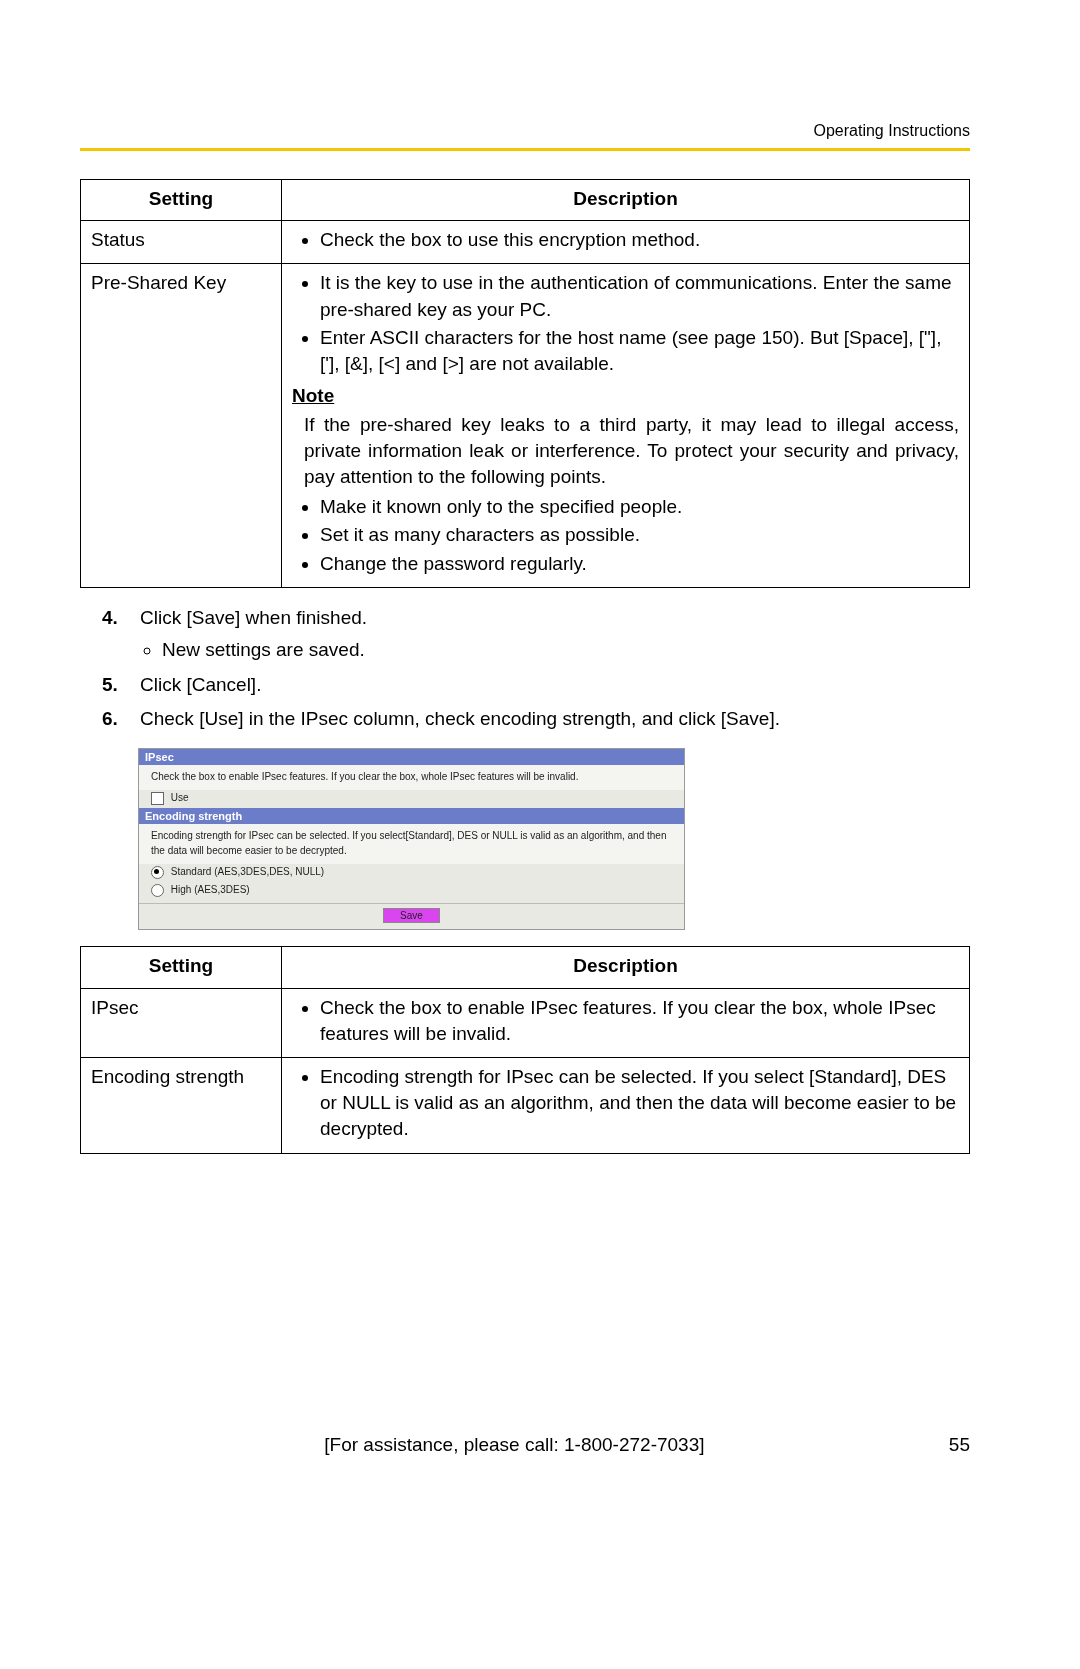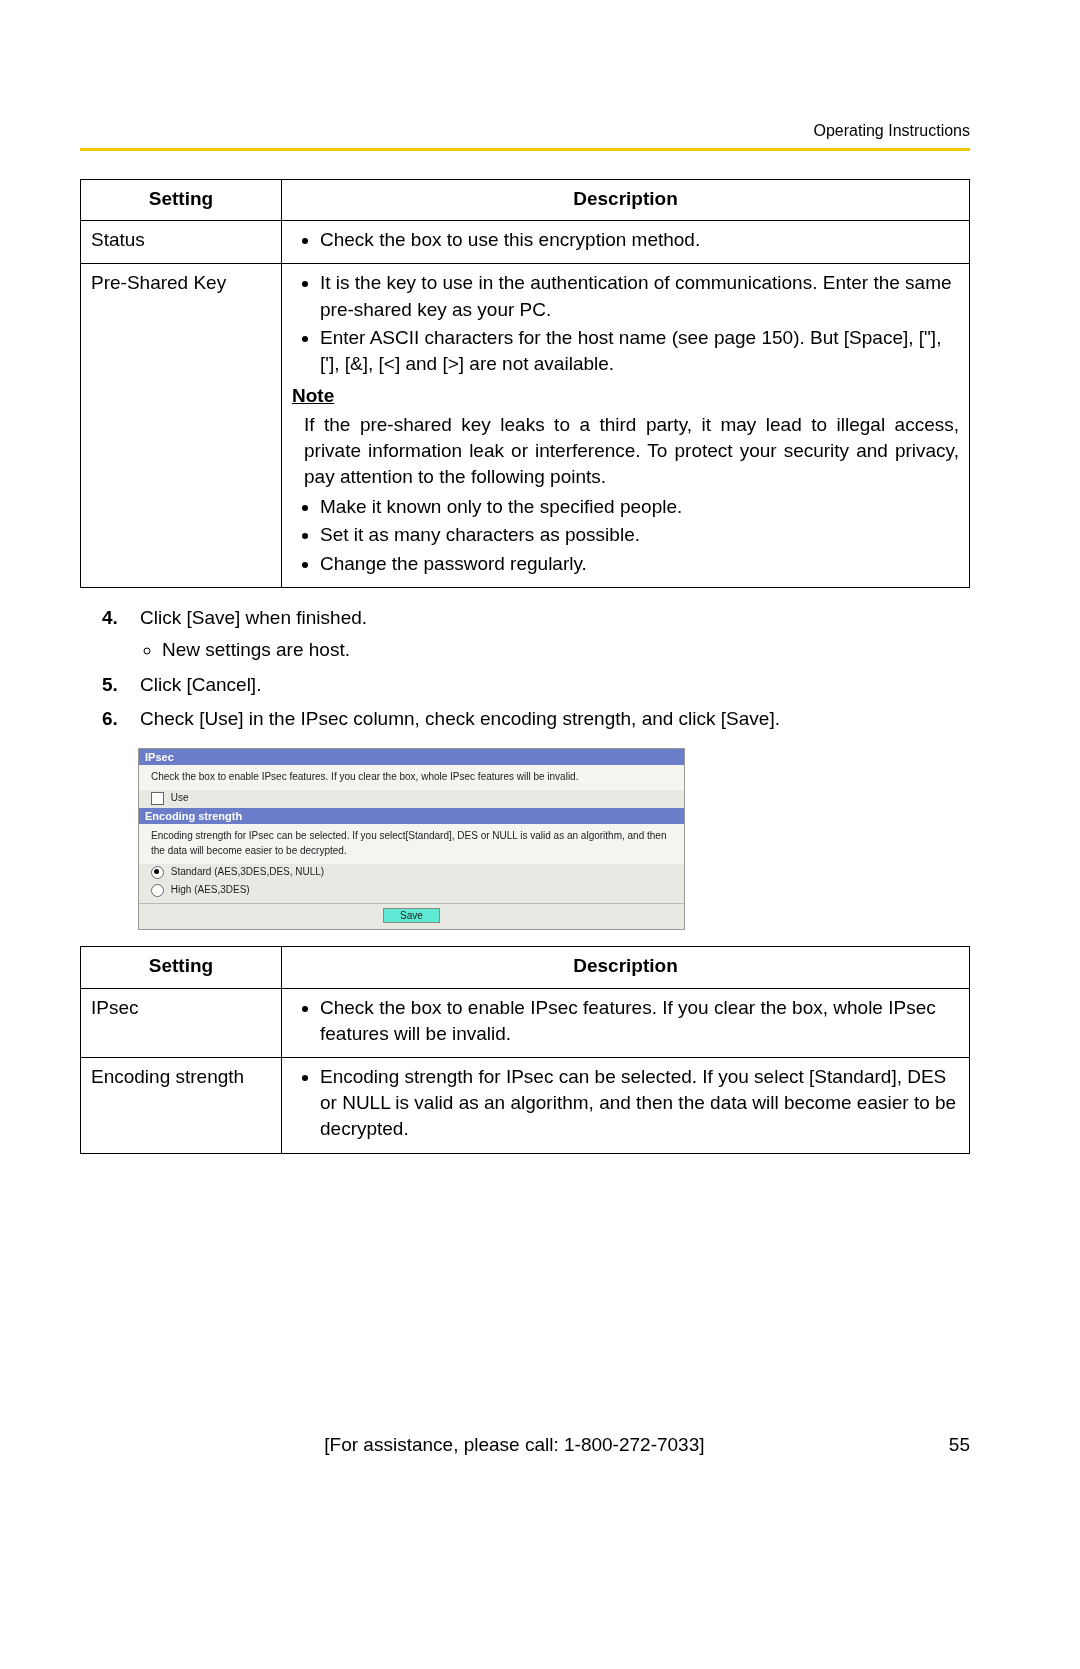--- a/index.html
+++ b/index.html
@@ -130,21 +130,21 @@
   }
   .ss-save-row {
     text-align: center;
     padding: 4px 0 6px 0;
     border-top: 1px solid #bbb;
     margin-top: 3px;
   }
   .ss-save-btn {
     display: inline-block;
     border: 1px solid #888;
-    background: #5eead4;
+    background: #d946ef;
     font-size: 10px;
     padding: 1px 16px;
   }
   .footer {
     margin-top: 280px;
     display: flex;
     justify-content: space-between;
     align-items: flex-start;
     font-size: 19px;
   }
@@ -188,21 +188,21 @@
       </td>
     </tr>
   </tbody>
     </table>
 
   <ol class="steps">
     <li>
       <span class="num">4.</span>
       <span>Click [Save] when finished.</span>
       <ul>
-          <li>New settings are host.</li>
+          <li>New settings are saved.</li>
         </ul>
     </li>
     <li>
       <span class="num">5.</span>
       <span>Click [Cancel].</span>
     </li>
     <li>
       <span class="num">6.</span>
       <span>Check [Use] in the IPsec column, check encoding strength, and click [Save].</span>
     </li>

